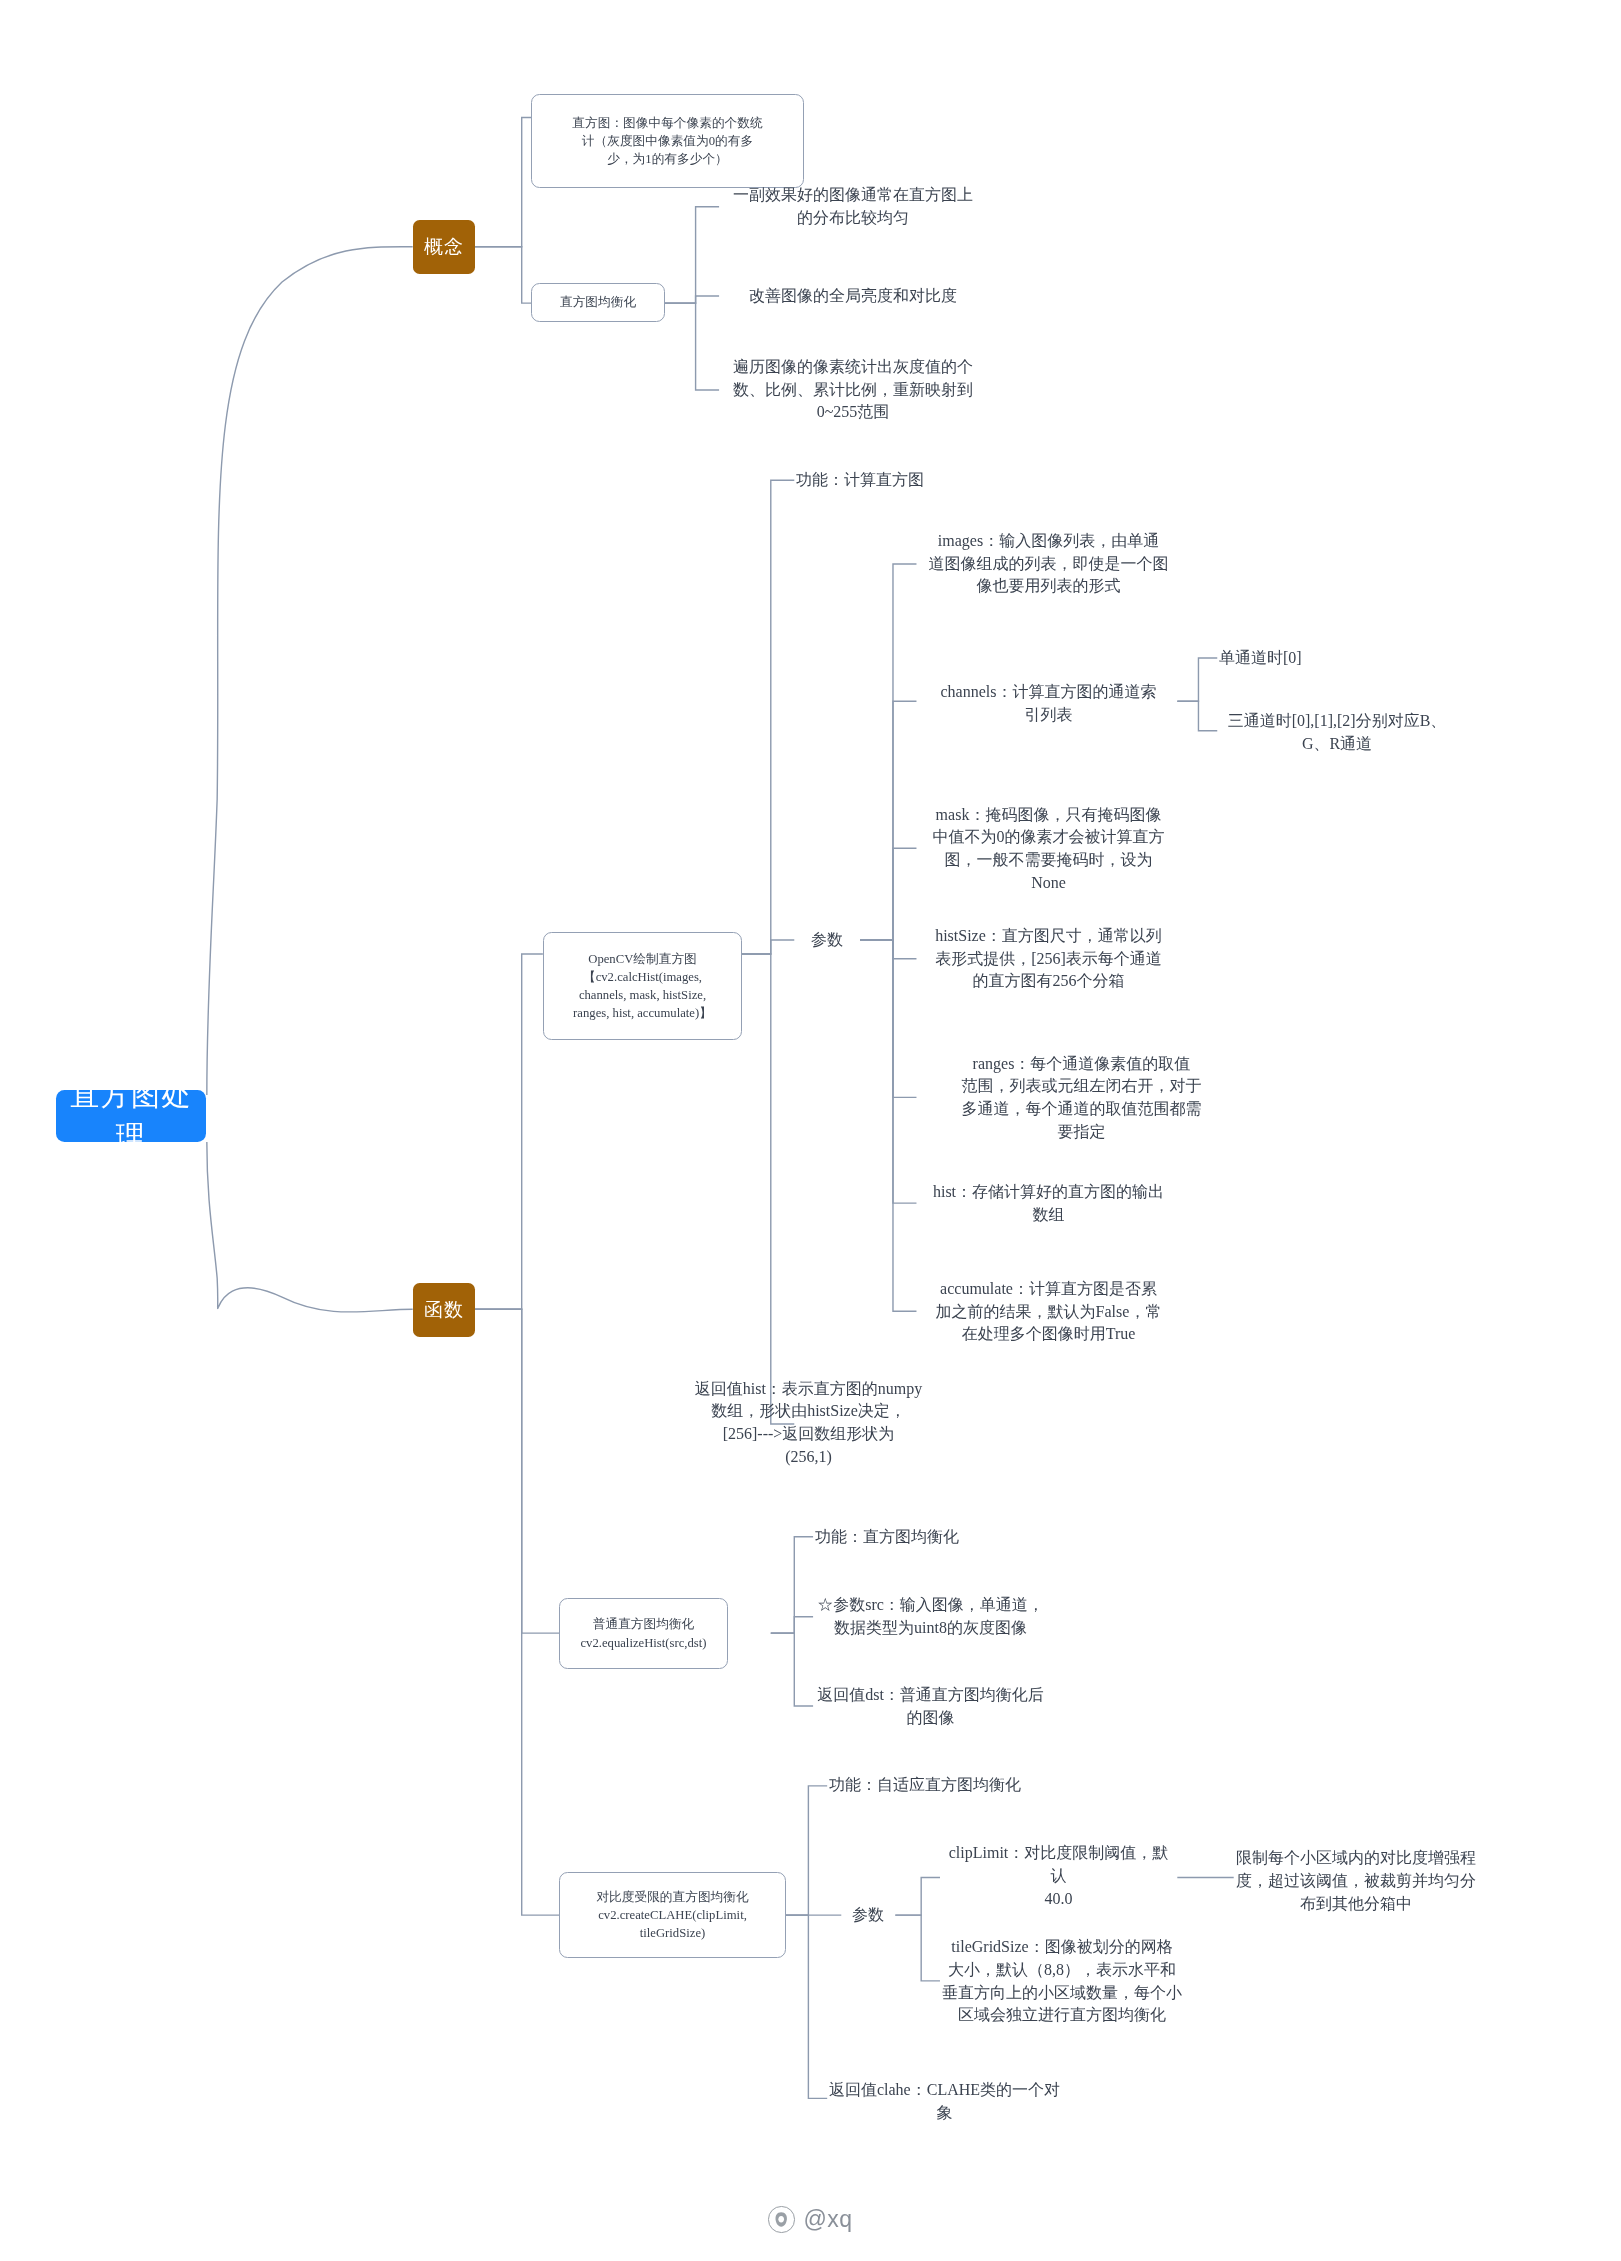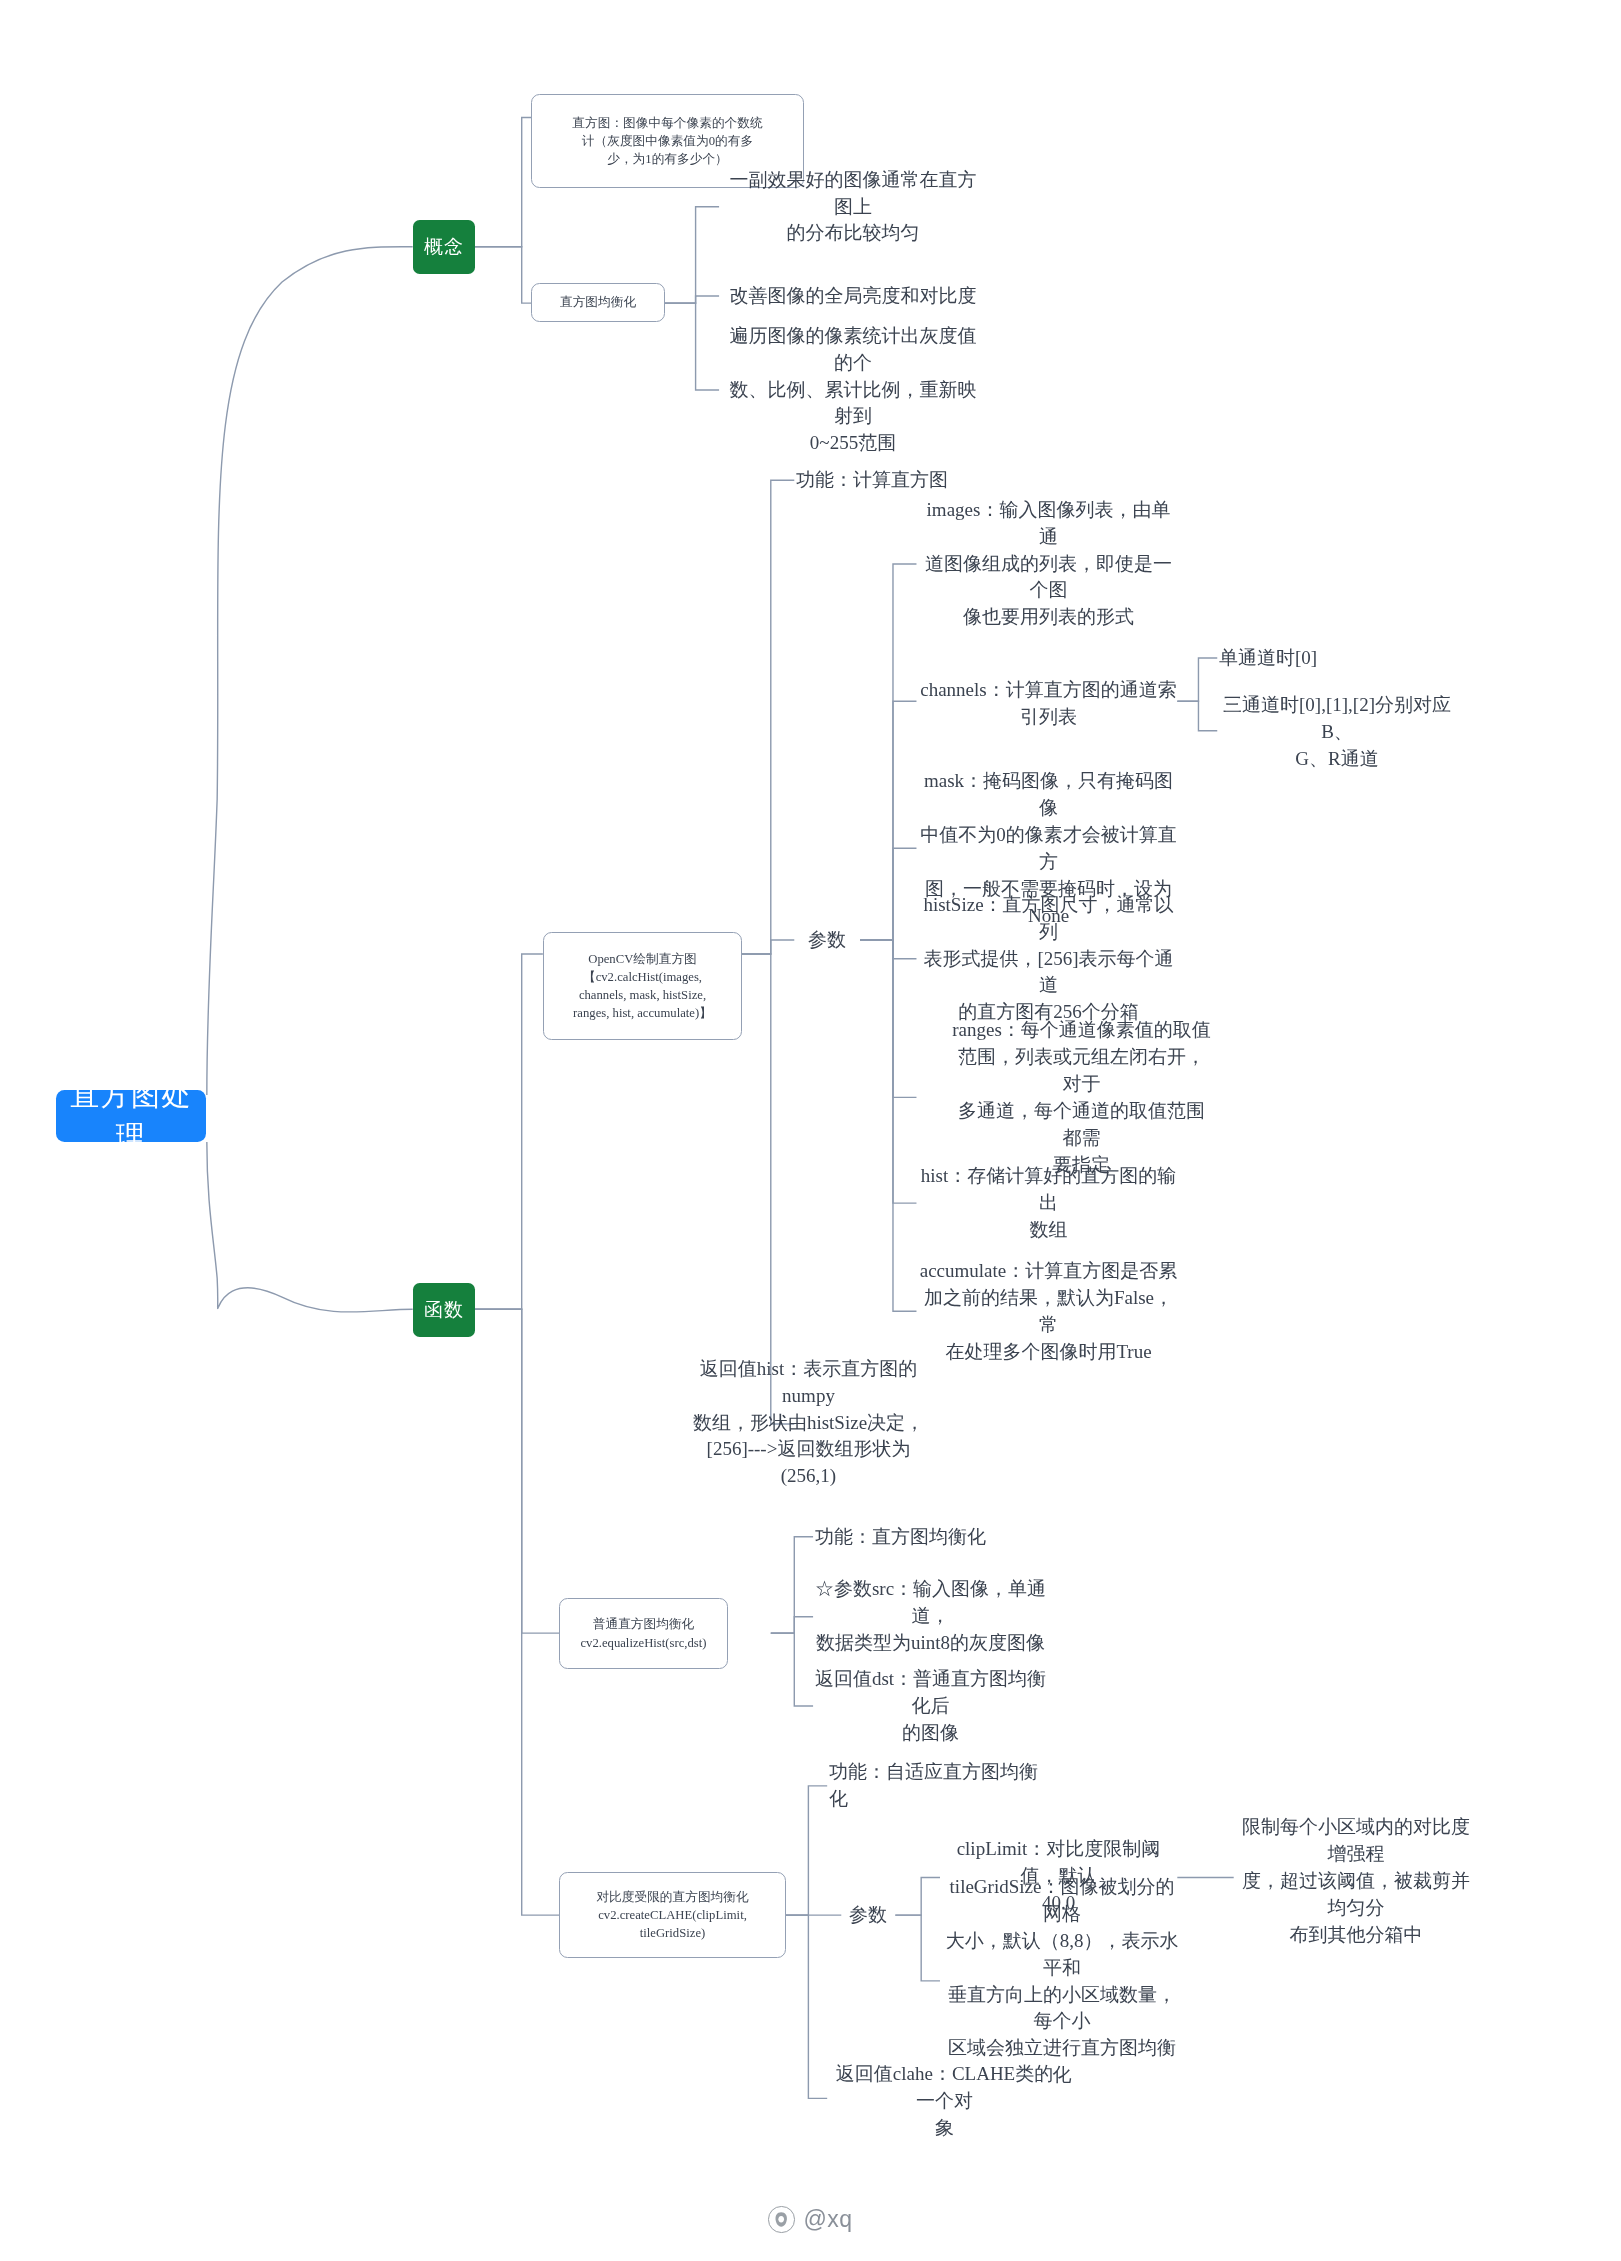--- a/index.html
+++ b/index.html
@@ -39,37 +39,37 @@
   .node.root {
     background: #1884fc;
     border-radius: 8.5px;
     color: #ffffff;
     font-size: 29px;
     letter-spacing: 1.4px;
     padding: 0 12.2px;
   }
   
   .node.lvl1 {
-    background: #15803d;
+    background: #a16207;
     border-radius: 6.6px;
     color: #ffffff;
     font-size: 19px;
     letter-spacing: 0.9px;
   }
   
   .node.boxed {
     background: #ffffff;
     border: 0.9px solid #94a0b4;
     border-radius: 8.5px;
     font-size: 12.7px;
     padding: 4.7px 7.5px;
   }
   
   .node.plain {
-    font-size: 19px;
+    font-size: 16px;
     padding: 0 1.9px;
   }
   .node .txt {
     display: block;
     width: 100%;
     white-space: pre-line;
   }
   
   #footer {
     position: absolute;

